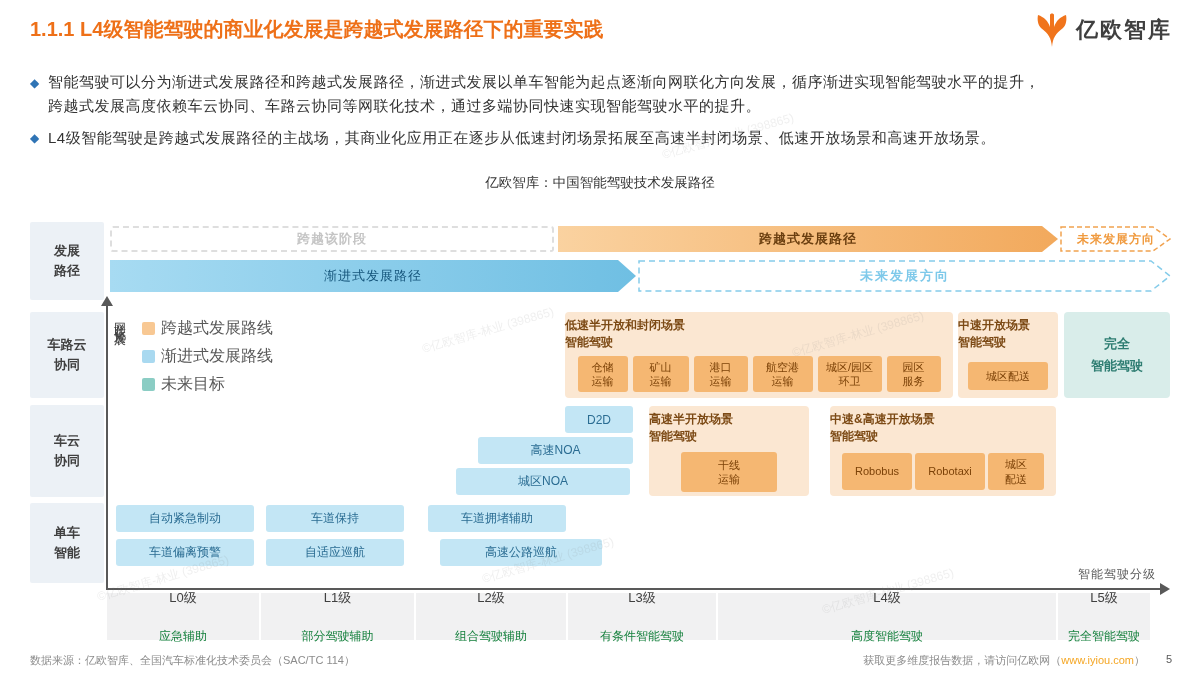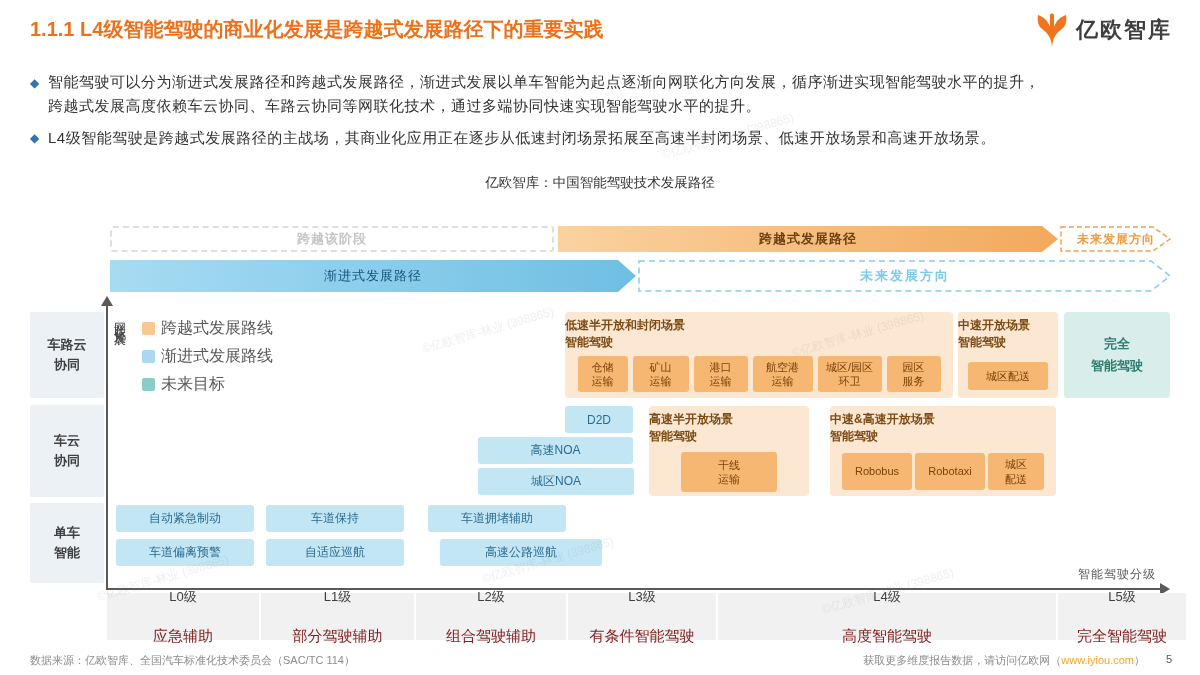--- a/index.html
+++ b/index.html
@@ -38,21 +38,21 @@
   .group-title{position:absolute;top:5px;left:0;width:100%;text-align:left;font-size:12px;font-weight:bold;color:#7C4A15;line-height:1.4}
   .oitem{background:#F5B772;border-radius:3px;color:#7C4208;font-size:11px;line-height:1.3;display:flex;align-items:center;justify-content:center;text-align:center;padding:14px 4px}
   .ga-items{position:absolute;left:5px;right:5px;bottom:6px;display:flex;gap:5px;justify-content:center;height:36px}
   .gb-item{position:absolute;left:10px;right:10px;bottom:8px;height:25px}
   .gc-item{position:absolute;left:32px;top:46px;width:96px;height:40px}
   .gd-items{position:absolute;left:6px;right:6px;bottom:6px;display:flex;gap:3px;justify-content:center;height:37px}
   .bluebox{position:absolute;background:#C3E6F5;border-radius:3px;color:#2A6C92;font-size:12px;display:flex;align-items:center;justify-content:center;text-align:center}
   .tealbox{position:absolute;left:1064px;top:312px;width:106px;height:86px;background:#D9EDEA;border-radius:4px;color:#2E7D72;font-size:13px;font-weight:bold;display:flex;align-items:center;justify-content:center;text-align:center;line-height:1.7}
   .lvl{position:absolute;top:593px;height:47px;background:#F1F1F2;display:flex;flex-direction:column;align-items:center;justify-content:center;gap:21px}
   .lvl-name{font-size:13px;color:#404040}
-  .lvl-desc{font-size:15px;color:#7f1d1d}
+  .lvl-desc{font-size:12px;color:#15803d}
   .footer-src{position:absolute;left:30px;top:653px;font-size:11px;color:#8C8C8C}
   .footer-more{position:absolute;right:55px;top:653px;font-size:11px;color:#8C8C8C}
   .footer-link{color:#F5A623;cursor:pointer}
   .footer-page{position:absolute;right:28px;top:653px;font-size:11px;color:#595959}
   .wm{position:absolute;color:rgba(128,128,128,.13);font-size:12px;transform:rotate(-16deg);white-space:nowrap;pointer-events:none}
 </style>
 </head>
 <body>
 
 <div class="page">
@@ -66,20 +66,22 @@
   </div>
 
   <span class="diamond" style="top:76px">◆</span>
   <div class="bullet-text pre" style="top:70px">智能驾驶可以分为渐进式发展路径和跨越式发展路径，渐进式发展以单车智能为起点逐渐向网联化方向发展，循序渐进实现智能驾驶水平的提升，
 跨越式发展高度依赖车云协同、车路云协同等网联化技术，通过多端协同快速实现智能驾驶水平的提升。</div>
   <span class="diamond" style="top:131px">◆</span>
   <div class="bullet-text" style="top:126px">L4级智能驾驶是跨越式发展路径的主战场，其商业化应用正在逐步从低速封闭场景拓展至高速半封闭场景、低速开放场景和高速开放场景。</div>
 
   <div class="chart-title">亿欧智库：中国智能驾驶技术发展路径</div>
 
+  <div class="rowlabel pre" style="top:222px;height:78px">发展
+路径</div>
   <div class="rowlabel pre" style="top:312px;height:86px">车路云
 协同</div>
   <div class="rowlabel pre" style="top:405px;height:92px">车云
 协同</div>
   <div class="rowlabel pre" style="top:503px;height:80px">单车
 智能</div>
 
   <div class="skipbox">跨越该阶段</div>
   <div class="leap-arrow">跨越式发展路径</div>
   <div class="dashed-arrow leap-future">
@@ -139,21 +141,21 @@
   <div class="group" style="left:958px;top:312px;width:100px;height:86px">
     <div class="group-title pre">中速开放场景
 智能驾驶</div>
     <div class="oitem gb-item">城区配送</div>
   </div>
   <div class="tealbox pre">完全
 智能驾驶</div>
 
   <div class="bluebox" style="left:565px;top:406px;width:68px;height:27px">D2D</div>
   <div class="bluebox" style="left:478px;top:437px;width:155px;height:27px">高速NOA</div>
-  <div class="bluebox" style="left:478px;top:468px;width:156px;height:27px">城区NOA</div>
+  <div class="bluebox" style="left:456px;top:468px;width:174px;height:27px">城区NOA</div>
   <div class="group" style="left:649px;top:406px;width:160px;height:90px">
     <div class="group-title pre">高速半开放场景
 智能驾驶</div>
     <div class="oitem gc-item pre">干线
 运输</div>
   </div>
   <div class="group" style="left:830px;top:406px;width:226px;height:90px">
     <div class="group-title pre">中速&amp;高速开放场景
 智能驾驶</div>
     <div class="gd-items">
@@ -184,21 +186,21 @@
     <span class="lvl-desc">组合驾驶辅助</span>
   </div>
   <div class="lvl" style="left:568px;width:148px">
     <span class="lvl-name">L3级</span>
     <span class="lvl-desc">有条件智能驾驶</span>
   </div>
   <div class="lvl" style="left:718px;width:338px">
     <span class="lvl-name">L4级</span>
     <span class="lvl-desc">高度智能驾驶</span>
   </div>
-  <div class="lvl" style="left:1058px;width:128px">
+  <div class="lvl" style="left:1058px;width:92px">
     <span class="lvl-name">L5级</span>
     <span class="lvl-desc">完全智能驾驶</span>
   </div>
 
   <div class="footer-src">数据来源：亿欧智库、全国汽车标准化技术委员会（SAC/TC 114）</div>
   <div class="footer-more">
     <span>获取更多维度报告数据，请访问亿欧网（</span><span class="footer-link">www.iyiou.com</span><span>）</span>
   </div>
   <div class="footer-page">5</div>
 

